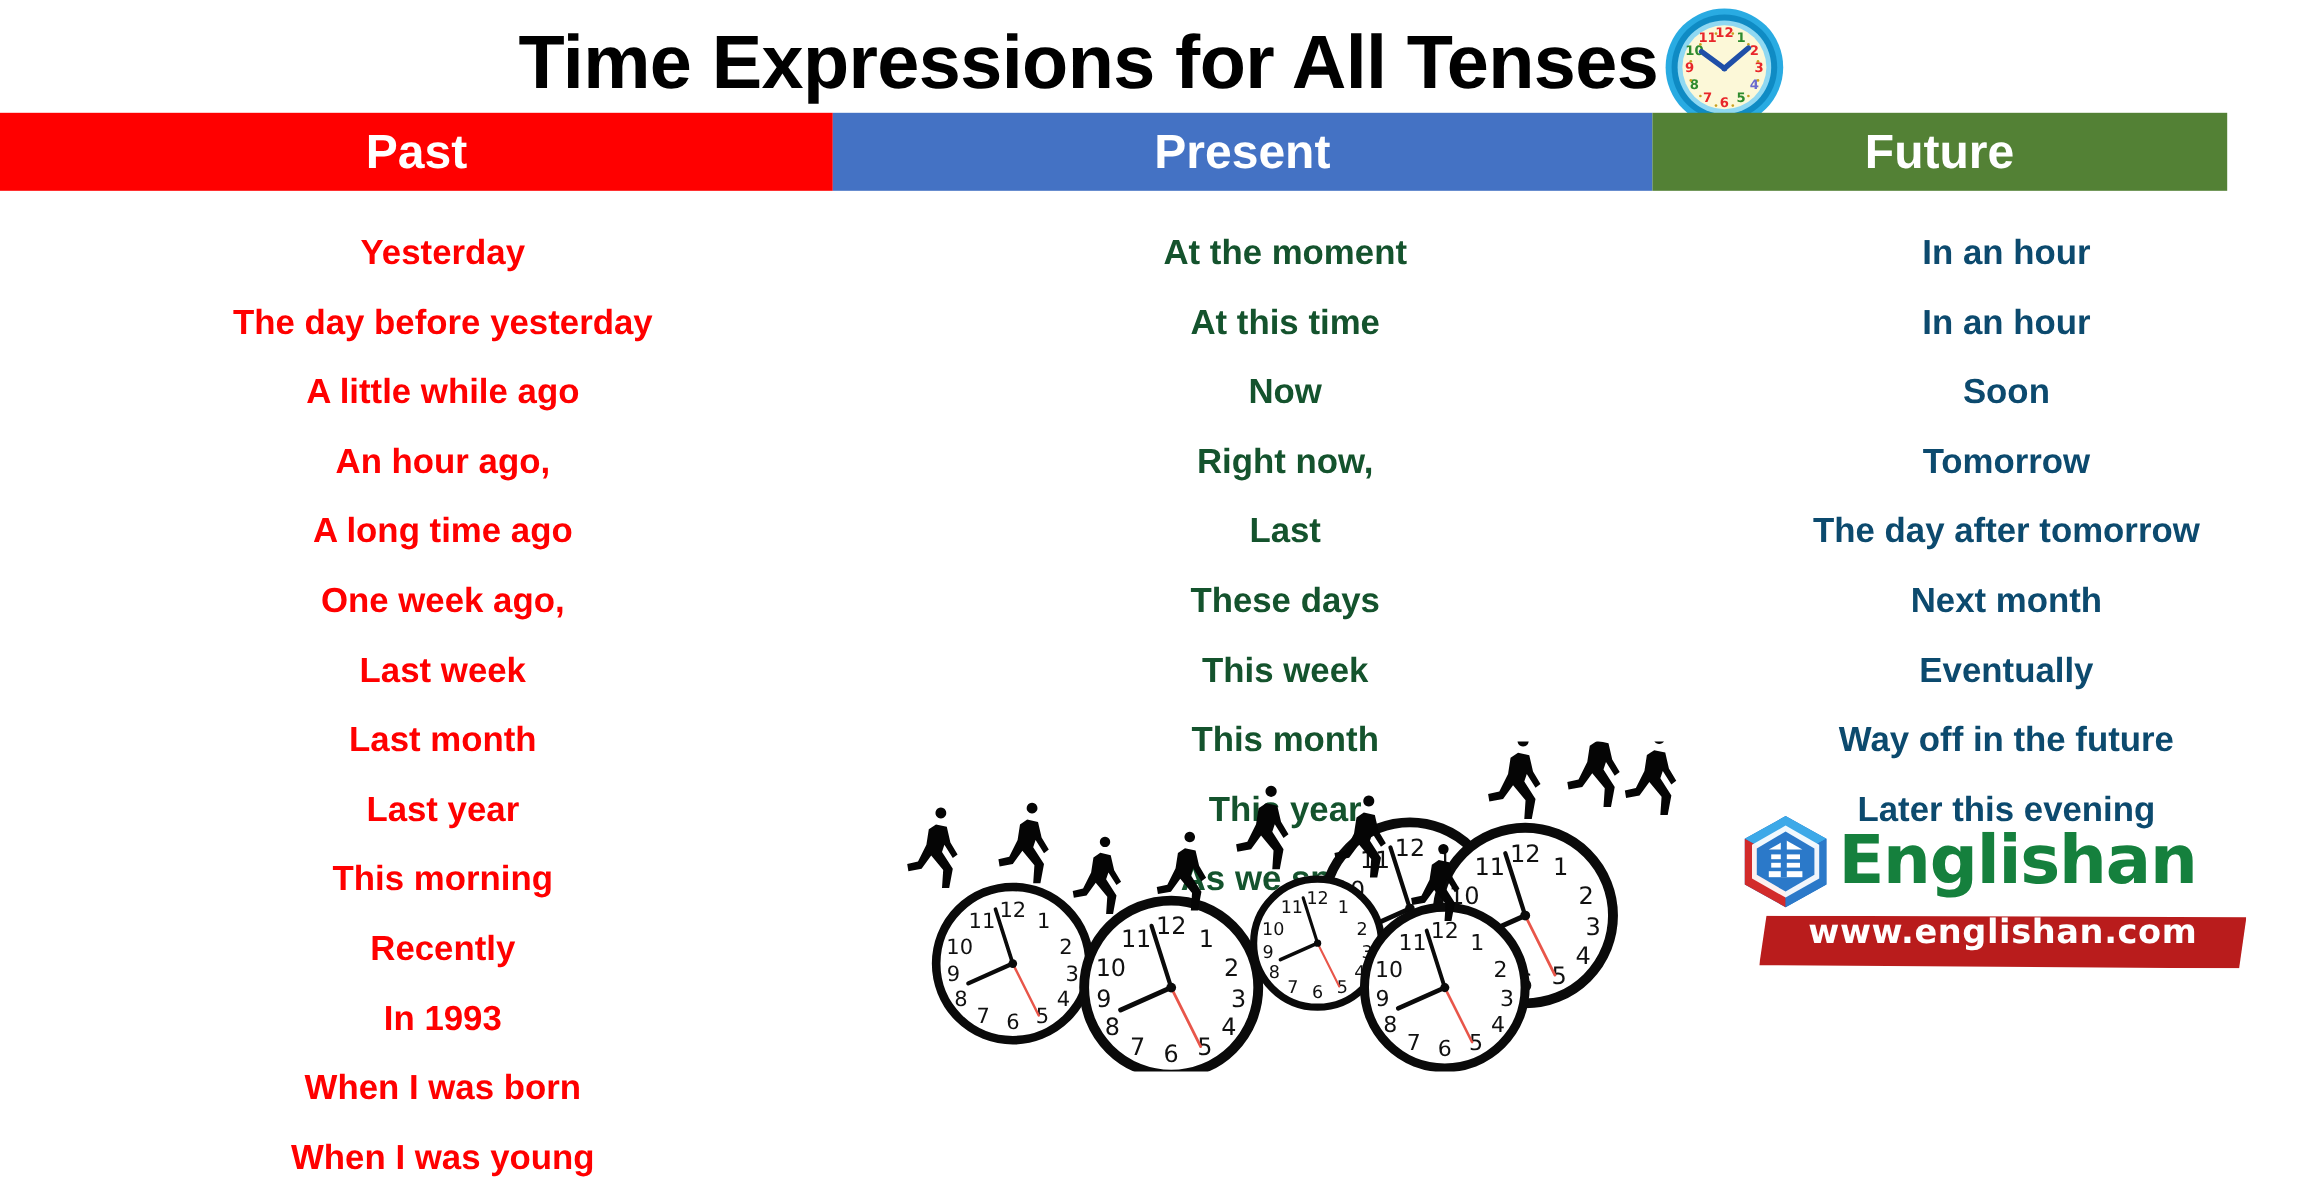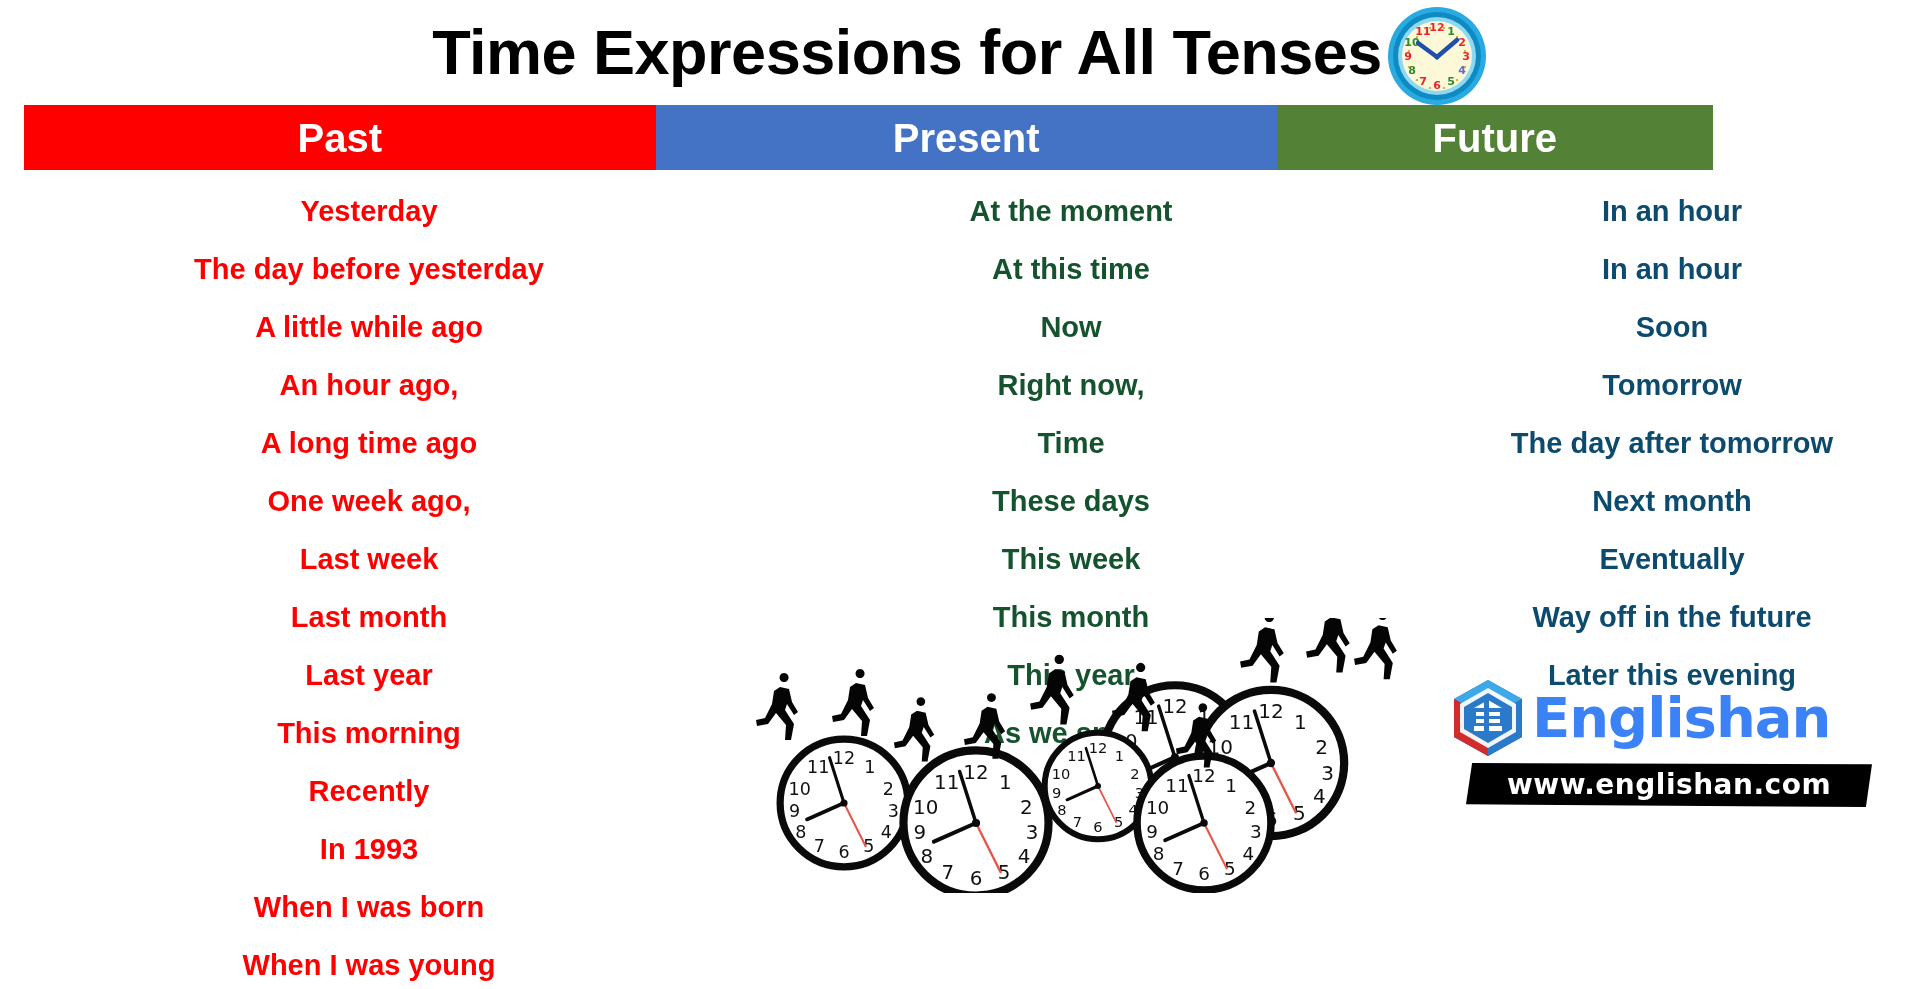--- a/index.html
+++ b/index.html
@@ -42,26 +42,25 @@
     height: 102px;
     position: relative;
     flex: 0 0 auto;
     margin-left: -6px;
     margin-top: 6px;
   }
 
   
   .header-bar {
     position: absolute;
-    top: 105px;
+    top: 94px;
     left: 0;
-    width: 1689px;
+    width: 1856px;
     height: 65px;
     display: flex;
-    padding-left: 24px;
   }
   .hdr {
     display: flex;
     align-items: center;
     justify-content: center;
     color: #ffffff;
     font-size: 40px;
     font-weight: bold;
     line-height: 1;
     box-sizing: border-box;
@@ -127,33 +126,33 @@
     gap: 6px;
   }
   .logo-badge {
     width: 76px;
     height: 80px;
     flex: 0 0 auto;
   }
   .logo-word {
     font-size: 56px;
     font-weight: bold;
-    color: #3b82f6;
+    color: #15803d;
     line-height: 1;
     letter-spacing: -1px;
     font-family: "DejaVu Sans", sans-serif;
   }
   .logo-banner {
     margin-top: 5px;
     margin-left: 16px;
     width: 406px;
     height: 44px;
-    background: #000000;
-    display: flex;
-    align-items: center;
+    background: #b91c1c;
+    display: flex;
+    align-items: flex-start;
     justify-content: center;
     clip-path: polygon(1.5% 0, 100% 3%, 98.5% 100%, 0 94%);
   }
   .logo-banner-text {
     color: #ffffff;
     font-size: 28px;
     font-weight: bold;
     letter-spacing: 0.5px;
     font-family: "DejaVu Sans", sans-serif;
     line-height: 1;
@@ -229,21 +228,21 @@
     <div class="item">In 1993</div>
     <div class="item">When I was born</div>
     <div class="item">When I was young</div>
   </div>
 
   <div class="col col-present">
     <div class="item">At the moment</div>
     <div class="item">At this time</div>
     <div class="item">Now</div>
     <div class="item">Right now,</div>
-    <div class="item">Time</div>
+    <div class="item">Last</div>
     <div class="item">These days</div>
     <div class="item">This week</div>
     <div class="item">This month</div>
     <div class="item">This year</div>
     <div class="item">As we speak</div>
 
     <div class="runner-clocks">
       <svg viewBox="0 0 690 275" width="690" height="275">
         <defs>
           <g id="clockface">

